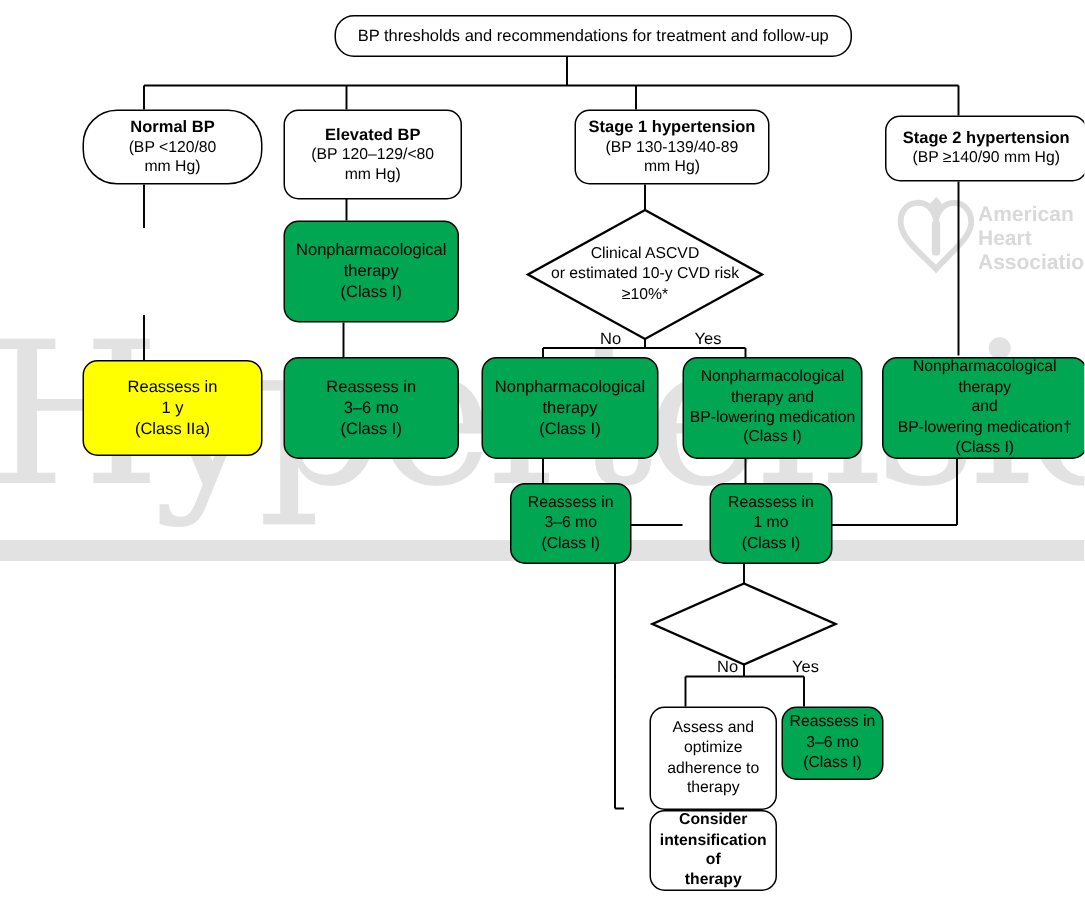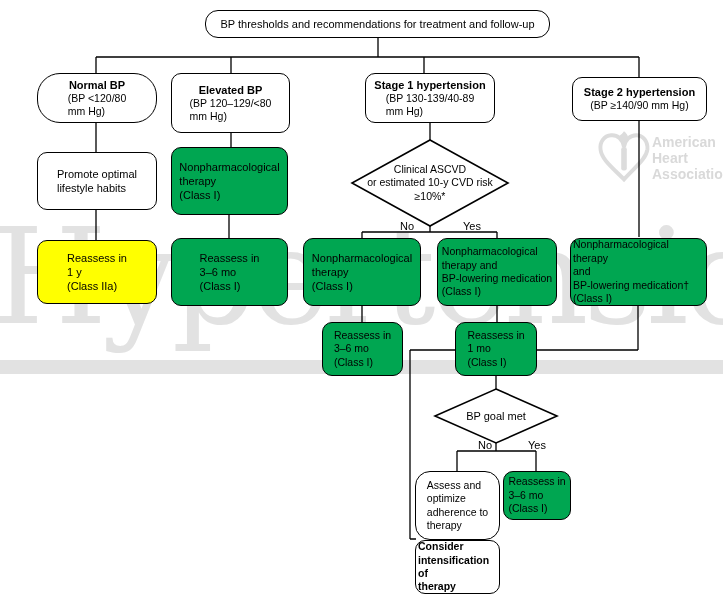--- a/index.html
+++ b/index.html
@@ -18,21 +18,21 @@
   .aha-text{
     font-weight:bold;font-size:14px;line-height:1.15;color:#d9d9d9;white-space:pre-line;margin-top:6px;
   }
   
   .wires{position:absolute;left:0;top:0;z-index:2;}
   
   .box{
     position:absolute;z-index:3;box-sizing:border-box;background:#fff;
     border:1.5px solid #000;border-radius:10px;
     display:flex;flex-direction:column;align-items:center;justify-content:center;
-    text-align:left;font-size:11px;line-height:1.28;white-space:pre-line;padding:2px;
+    text-align:center;font-size:11px;line-height:1.28;white-space:pre-line;padding:2px;margin-left:18px;
   }
   .green{background:var(--green,#00A651);}
   .yellow{background:var(--yellow,#FFFF00);}
   .hbox .h-title{font-weight:bold;font-size:11px;}
   .hbox .h-bp{font-size:10.5px;white-space:pre-line;}
   .small{font-size:10.5px;}
   .dtext{
     position:absolute;z-index:3;display:flex;align-items:center;justify-content:center;
     text-align:center;font-size:10.5px;line-height:1.3;white-space:pre-line;background:transparent;
   }
@@ -90,22 +90,20 @@
   <div class="box hbox" style="left:365px;top:73px;width:130px;height:50px;">
     <span class="h-title">Stage 1 hypertension</span>
     <span class="h-bp">(BP 130-139/40-89
 mm Hg)</span>
   </div>
   <div class="box hbox" style="left:572px;top:77px;width:135px;height:44px;">
     <span class="h-title">Stage 2 hypertension</span>
     <span class="h-bp">(BP ≥140/90 mm Hg)</span>
   </div>
 
-  <div class="box" style="left:37px;top:152px;width:120px;height:58px;">Promote optimal
-lifestyle habits</div>
   <div class="box green" style="left:171px;top:147px;width:117px;height:68px;">Nonpharmacological
 therapy
 (Class I)</div>
   <div class="dtext" style="left:356px;top:146px;width:148px;height:74px;">Clinical ASCVD
 or estimated 10-y CVD risk
 ≥10%*</div>
 
   <div class="branch-label" style="left:384px;top:221px;">No</div>
   <div class="branch-label" style="left:447px;top:221px;">Yes</div>
 
@@ -127,25 +125,24 @@
 BP-lowering medication†
 (Class I)</div>
 
   <div class="box green small" style="left:322px;top:322px;width:81px;height:54px;">Reassess in
 3–6 mo
 (Class I)</div>
   <div class="box green small" style="left:455px;top:322px;width:82px;height:54px;">Reassess in
 1 mo
 (Class I)</div>
 
-  <div class="dtext" style="left:441px;top:391px;width:110px;height:50px;font-size:11px;">BP goal met</div>
   <div class="branch-label" style="left:462px;top:440px;">No</div>
   <div class="branch-label" style="left:512px;top:440px;">Yes</div>
 
-  <div class="box small" style="left:415px;top:471px;width:85px;height:69px;border-radius:15px;">Assess and
+  <div class="box small" style="left:415px;top:471px;width:85px;height:69px;">Assess and
 optimize
 adherence to
 therapy</div>
   <div class="box green small" style="left:503px;top:471px;width:68px;height:49px;">Reassess in
 3–6 mo
 (Class I)</div>
   <div class="box small" style="left:415px;top:540px;width:85px;height:54px;font-weight:bold;">Consider
 intensification of
 therapy</div>
 

